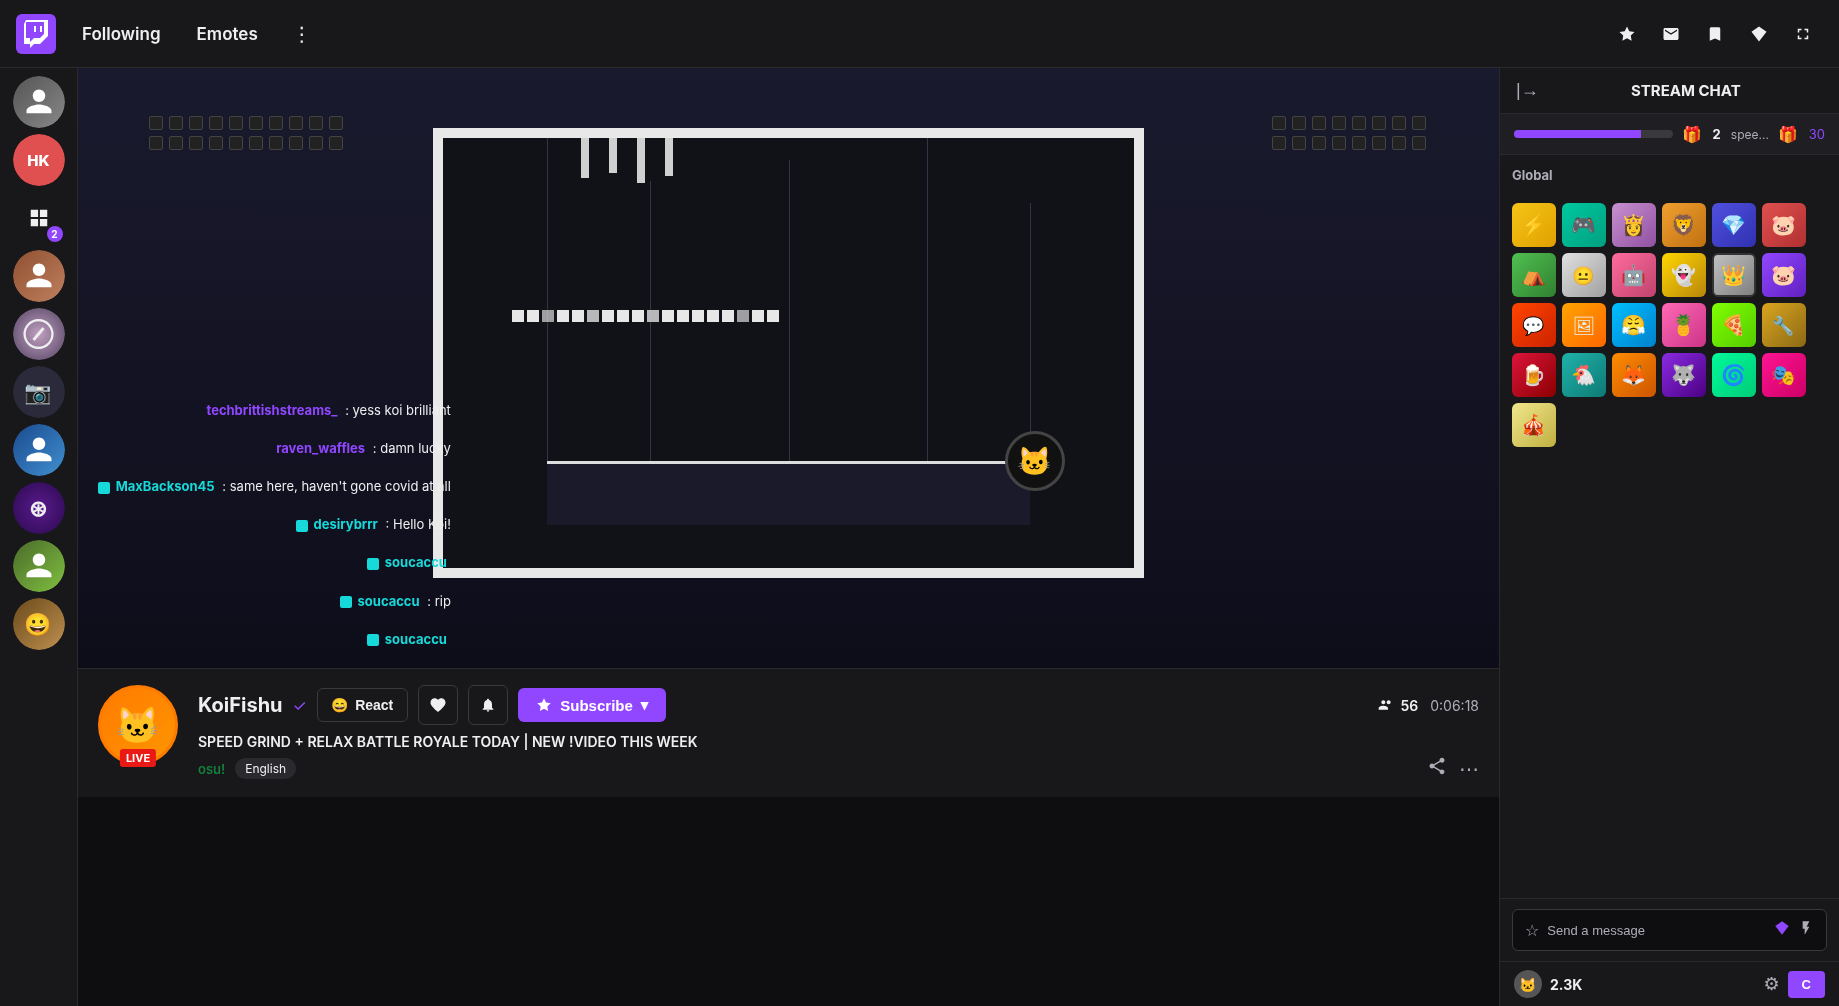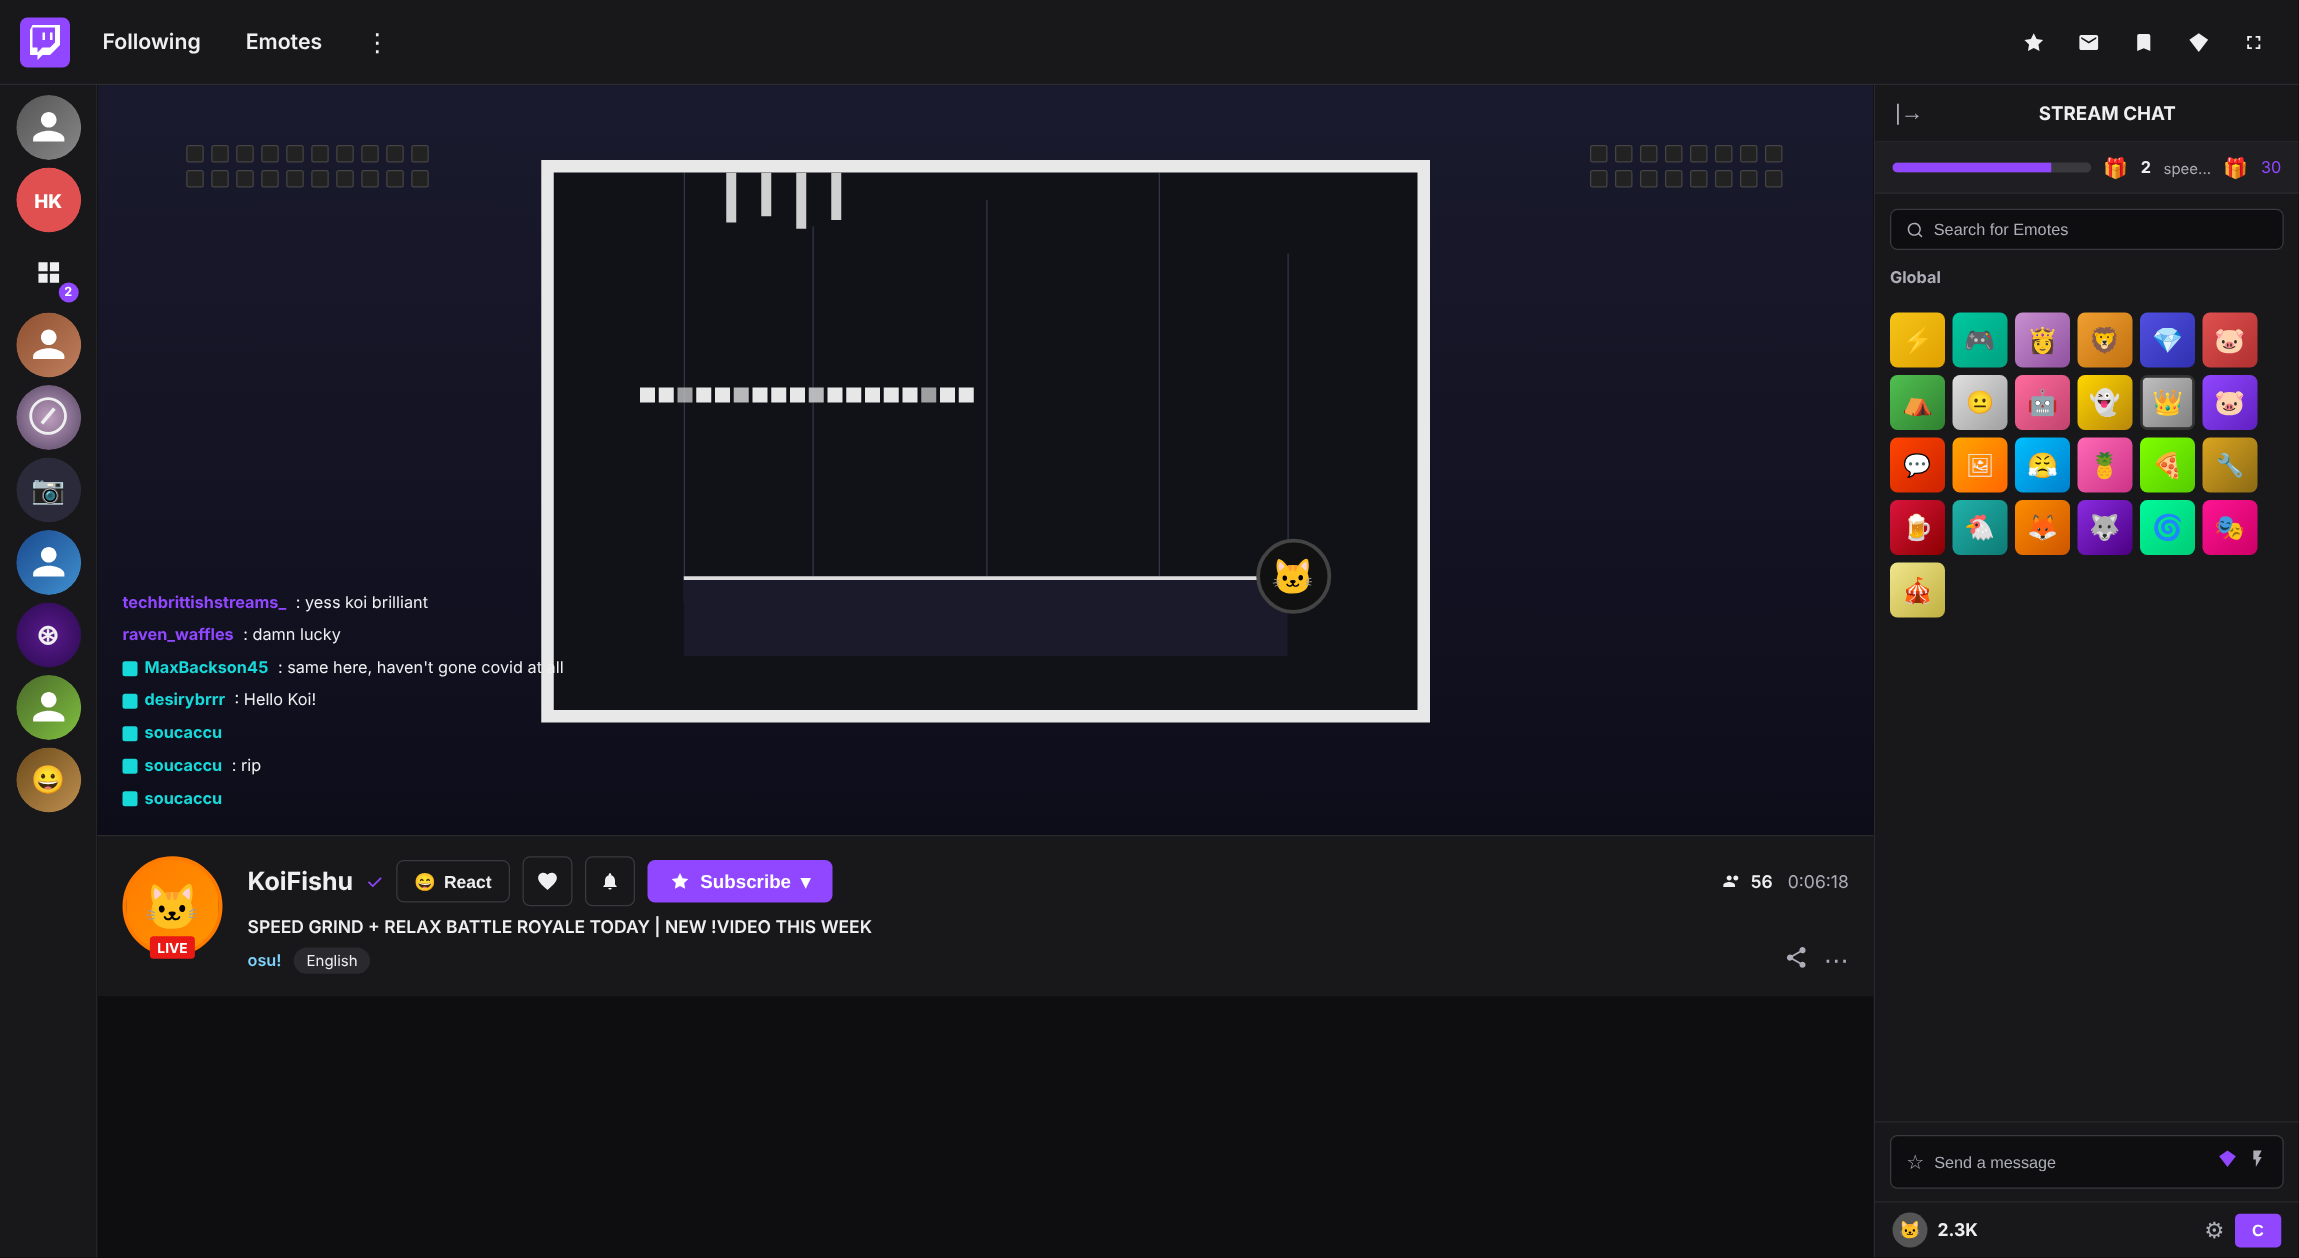--- a/index.html
+++ b/index.html
@@ -182,21 +182,22 @@
       top: 0; left: 0;
     }
 
     
     .chat-overlay {
       position: absolute;
       bottom: 20px;
       left: 20px;
       display: flex;
       flex-direction: column;
-      gap: 8px;
+      gap: 20px;
+      align-items: flex-end;
     }
     .chat-msg {
       font-size: 13px;
       line-height: 1.4;
     }
     .chat-user {
       font-weight: 700;
       margin-right: 4px;
     }
     .chat-text { color: #efeff1; }
@@ -292,21 +293,21 @@
       font-weight: 600;
       margin-bottom: 6px;
       color: #efeff1;
     }
     .stream-tags {
       display: flex;
       align-items: center;
       gap: 10px;
     }
     .game-tag {
-      color: #7dd3fc;
+      color: #15803d;
       font-size: 13px;
       cursor: pointer;
       font-weight: 600;
     }
     .lang-tag {
       background: #2a2a2e;
       color: #efeff1;
       padding: 3px 10px;
       border-radius: 12px;
       font-size: 12px;
@@ -867,26 +868,20 @@
       </div>
       <span class="gift-icon">🎁</span>
       <span class="gift-count">2</span>
       <span class="gift-label">spee...</span>
       <span class="gift-icon">🎁</span>
       <span style="font-size:13px; font-weight:400; color:#9147ff;">30</span>
     </div>
 
     <div class="emote-panel">
 
-      <div class="emote-search">
-        <svg width="14" height="14" viewBox="0 0 24 24" fill="#adadb8">
-            <path d="M21.71 20.29L18 16.61A9 9 0 1 0 16.61 18l3.68 3.68a1 1 0 0 0 1.42-1.39zM11 18a7 7 0 1 1 7-7 7 7 0 0 1-7 7z"></path>
-          </svg>
-        <input type="text" placeholder="Search for Emotes" style="">
-      </div>
 
       <div class="emote-section-title">Global</div>
       <div class="emote-grid">
         <div class="emote-item e1">
             <span style="font-size:20px;">⚡</span>
           </div>
         <div class="emote-item e2">
             <span style="font-size:20px;">🎮</span>
           </div>
         <div class="emote-item e3">

